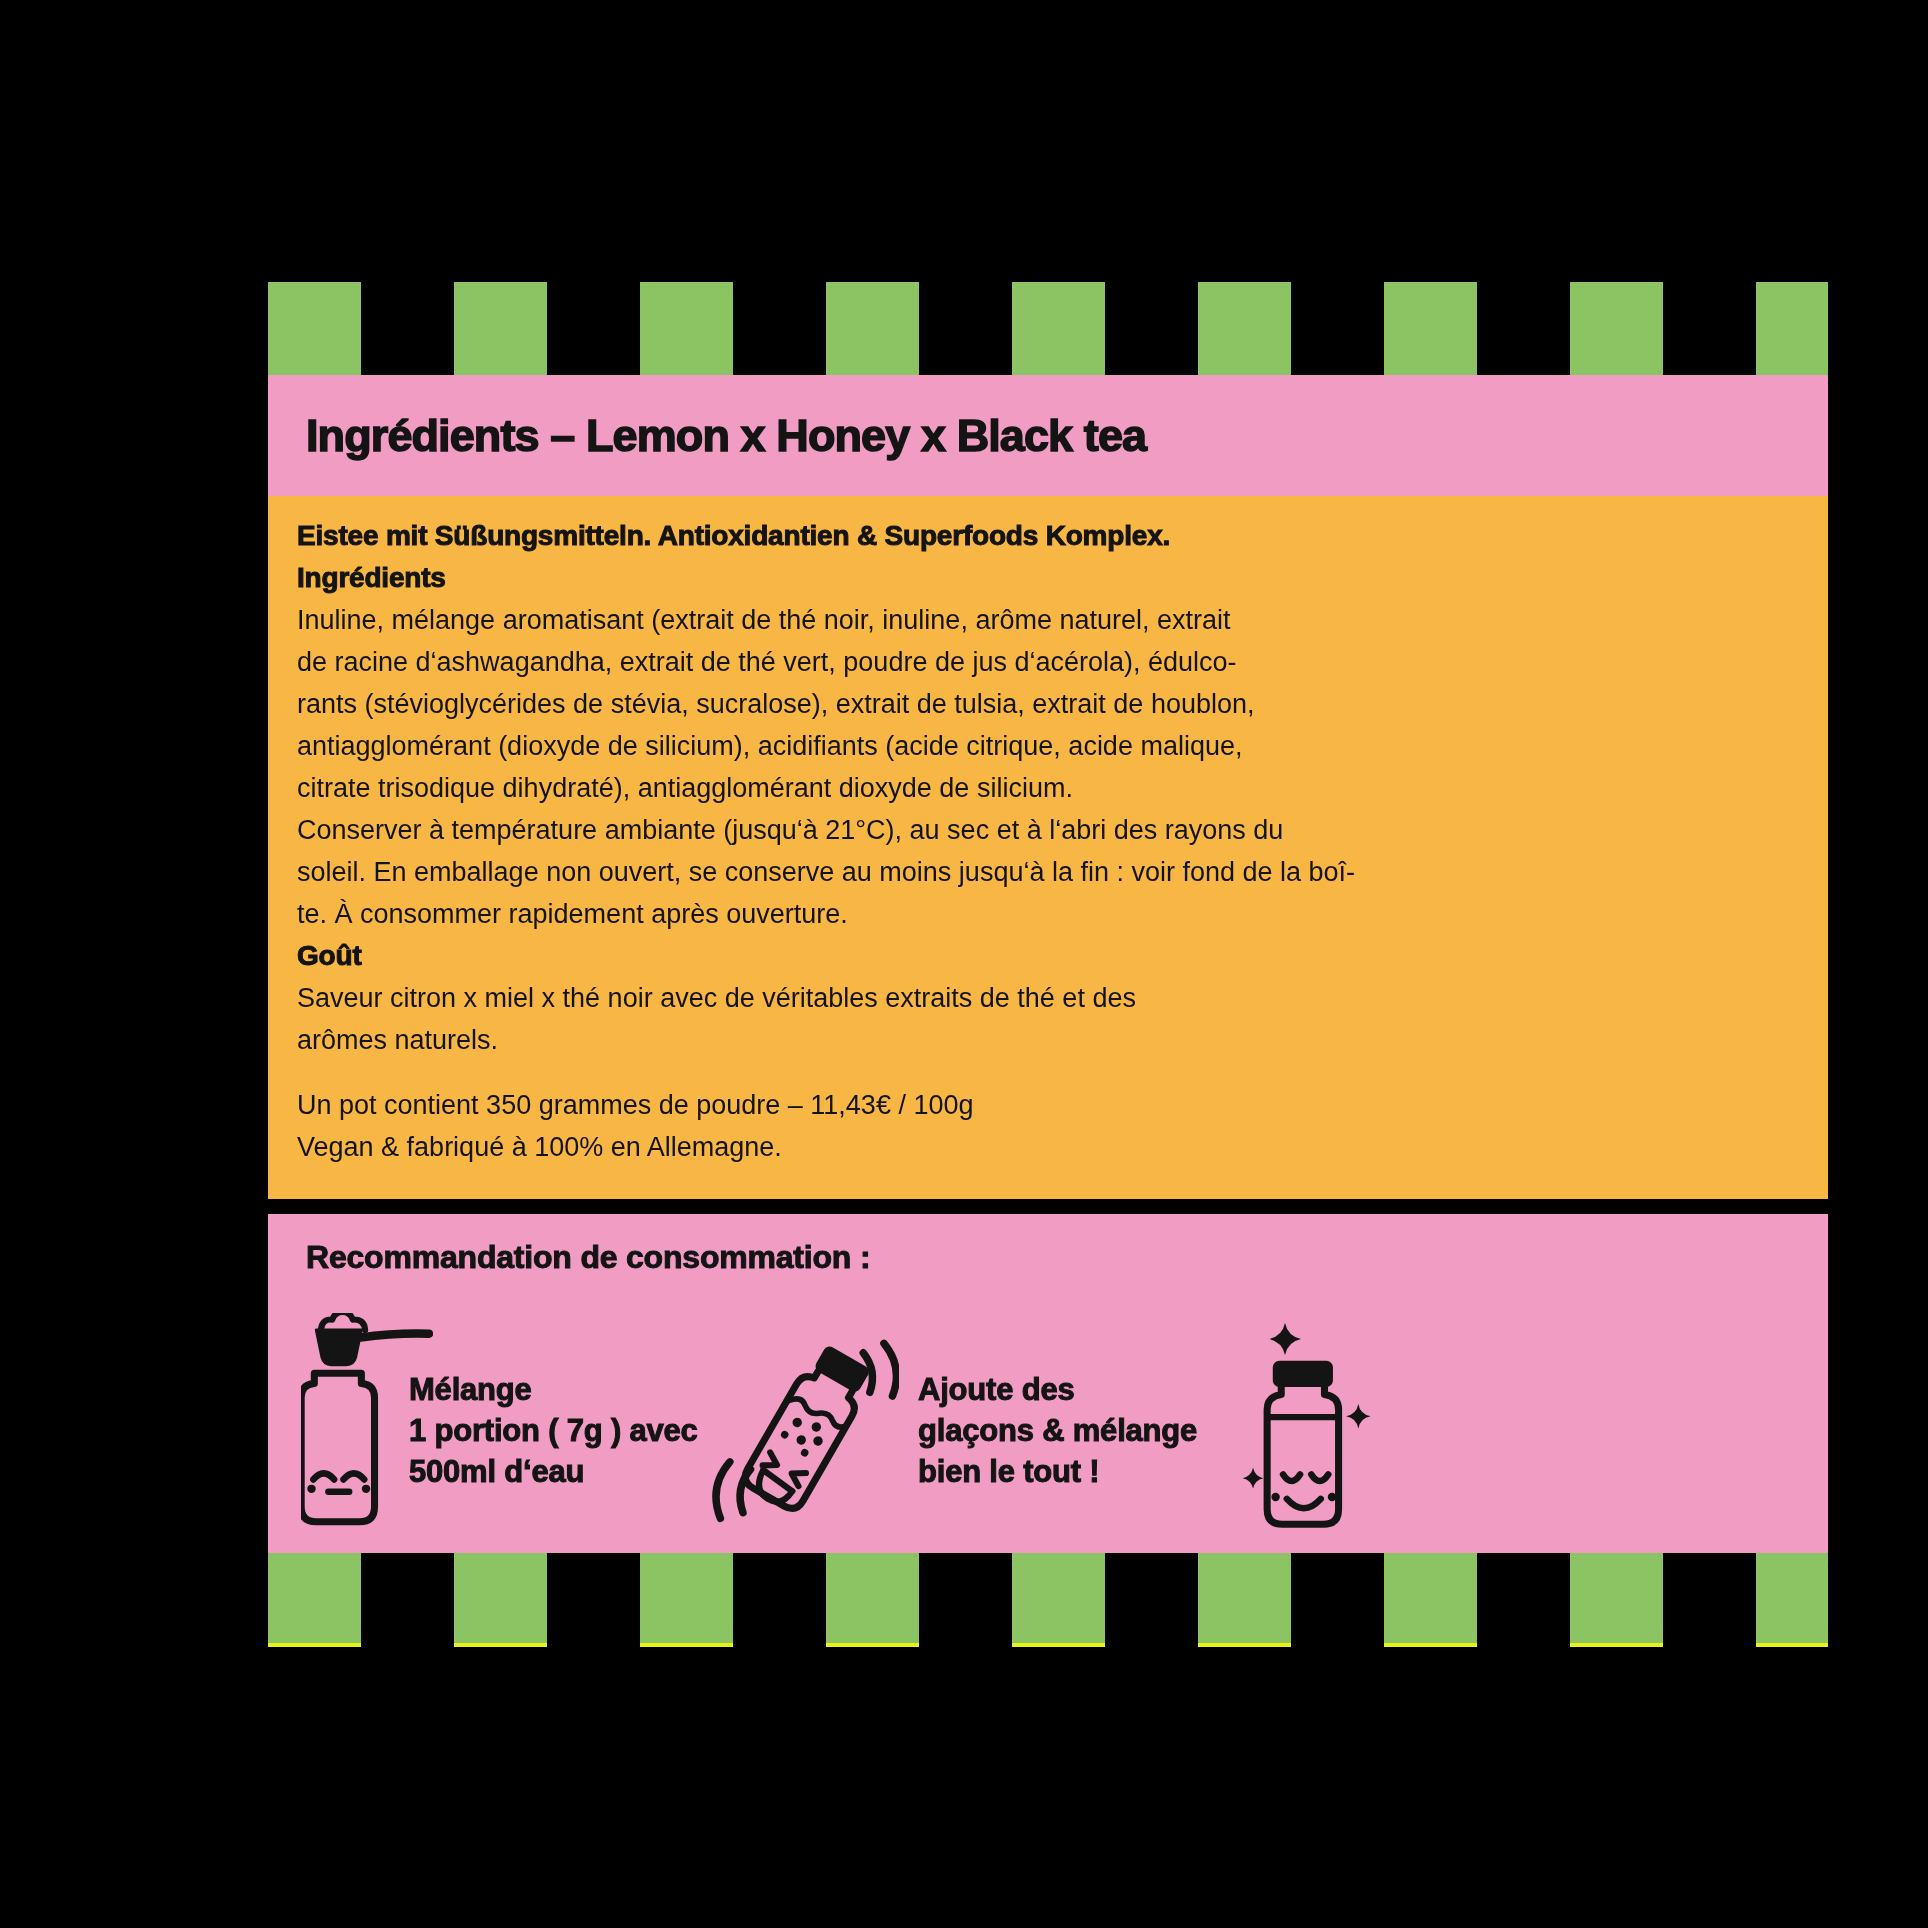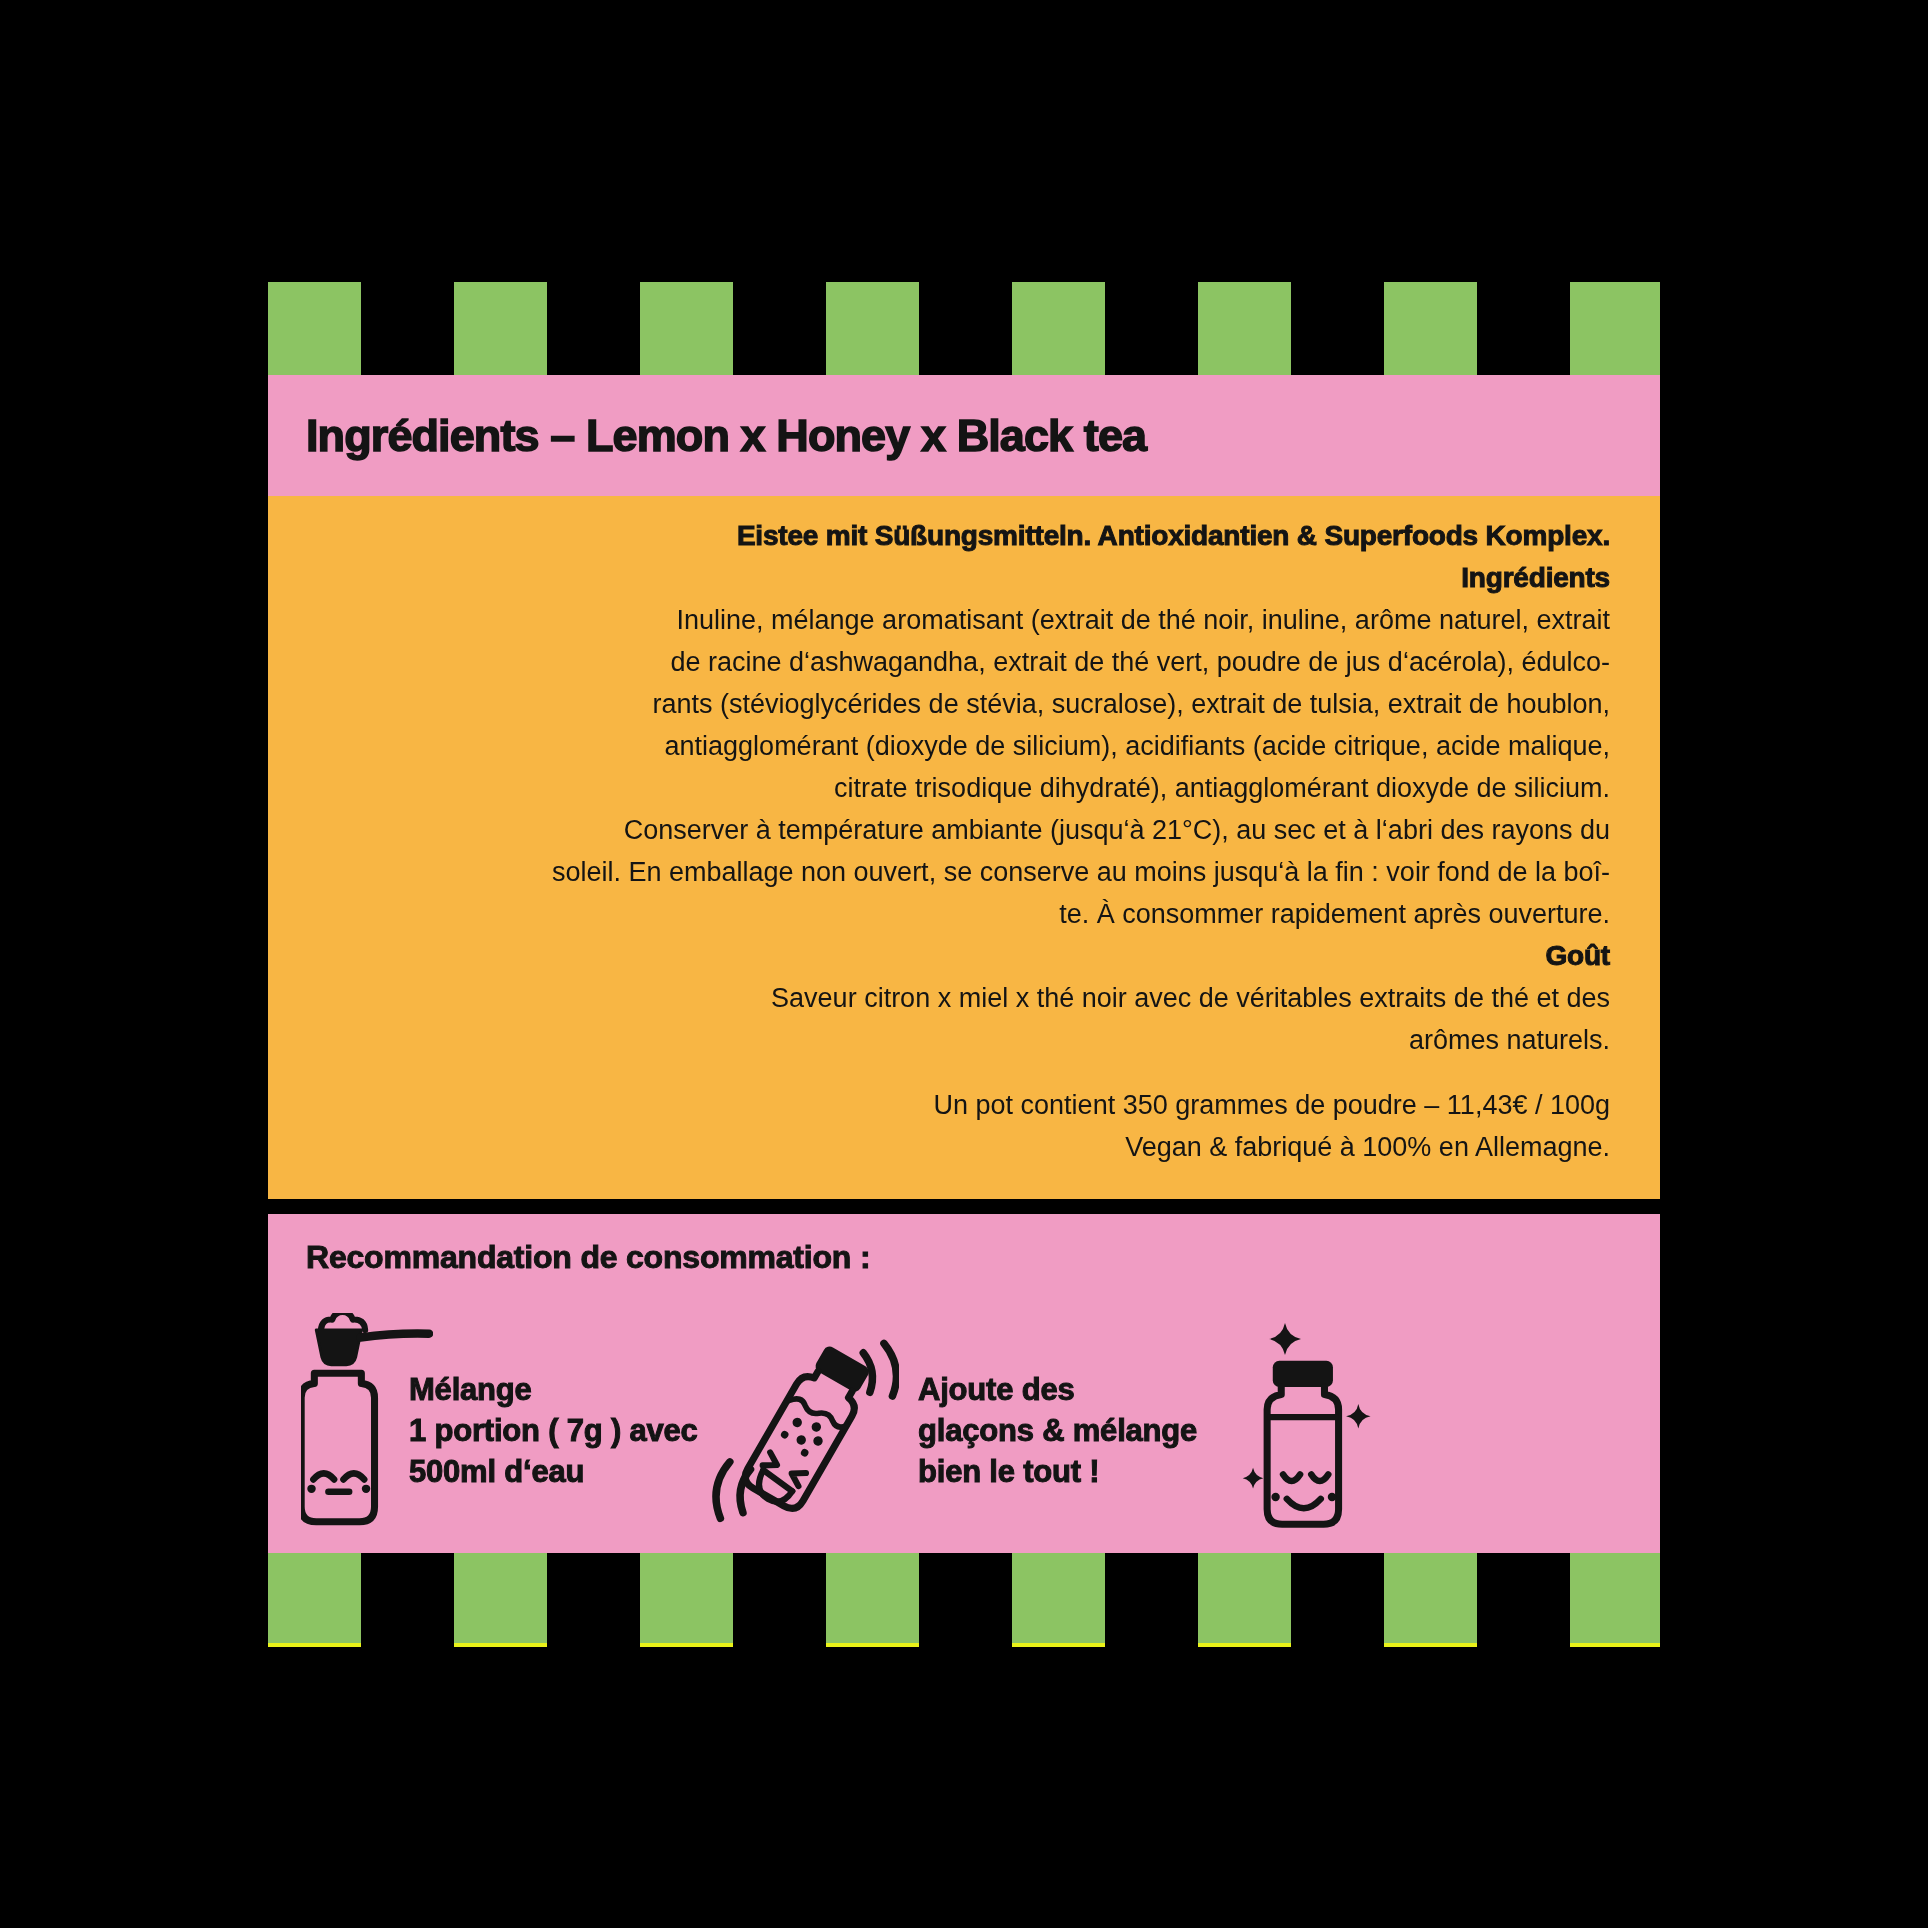--- a/index.html
+++ b/index.html
@@ -1,31 +1,31 @@
 <!DOCTYPE html>
 <html style="--background: #000000; --green: #8CC463; --pink: #F09CC3; --orange: #F8B644; --ink: #141414; --stripe_glow: #E9F218;font-size:15px"><head>
 <meta charset="utf-8">
 <style>
   html,body{margin:0;padding:0;}
   body{
     position:relative;width:1928px;height:1928px;overflow:hidden;
     background:var(--background,#000);
     font-family:"Liberation Sans",sans-serif;color:var(--ink,#141414);
   }
-  .panel{position:absolute;left:268px;top:282px;width:1392px;height:1365px;display:flex;flex-direction:column;}
+  .panel{position:absolute;left:268px;top:282px;width:1560px;height:1365px;display:flex;flex-direction:column;}
   .stripes{height:93px;background:repeating-linear-gradient(90deg,var(--green) 0 93px,#000 93px 186px);}
   .stripes.bottom{height:94px;position:relative;}
   .stripes.bottom::after{
     content:"";position:absolute;left:0;right:0;bottom:0;height:3.8px;
     background:repeating-linear-gradient(90deg,var(--stripe_glow) 0 93px,transparent 93px 186px);
   }
   .header{height:121px;background:var(--pink);display:flex;align-items:center;padding:0 38px;box-sizing:border-box;}
   .title{font-size:45px;font-weight:700;letter-spacing:-0.9px;-webkit-text-stroke:1.5px var(--ink);}
   .heavy{font-weight:700;-webkit-text-stroke:1px var(--ink);letter-spacing:-0.2px;}
-  .info{flex:1;background:var(--orange);padding:19px 50px 0;box-sizing:border-box;font-size:27px;line-height:42px;text-align:right;}
+  .info{flex:1;background:var(--orange);padding:19px 29px 0;box-sizing:border-box;font-size:27px;line-height:42px;}
   .subtitle{font-size:28px;line-height:42px;}
   .sec-h{font-size:28px;line-height:42px;}
   .body-text{white-space:pre-line;}
   .footer{margin-top:22.6px;}
   .recommend{height:339px;background:var(--pink);position:relative;margin-top:15px;}
   .rec-heading{position:absolute;left:38px;top:24.5px;font-size:32px;}
   .step-icon{position:absolute;color:var(--ink);}
   .step-icon svg{display:block;width:100%;height:100%;}
   .step-text{position:absolute;font-size:31px;line-height:41px;white-space:pre-line;}
 </style>

